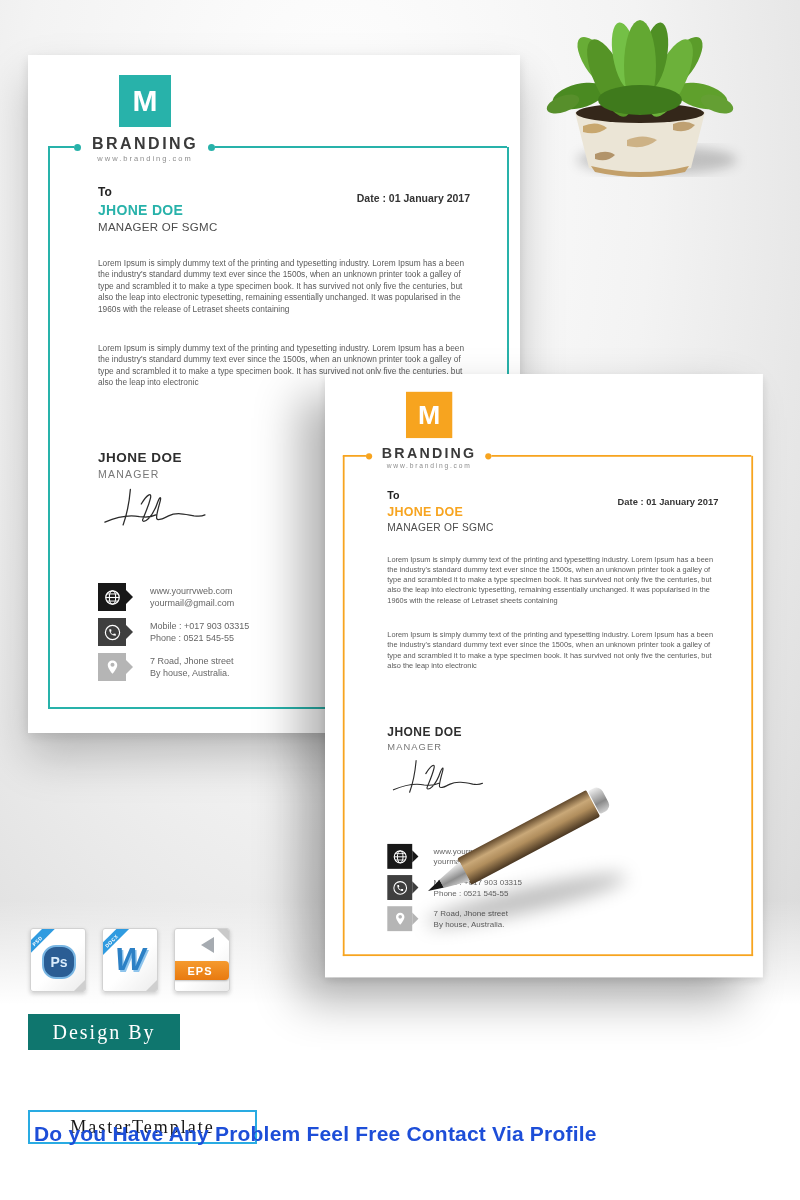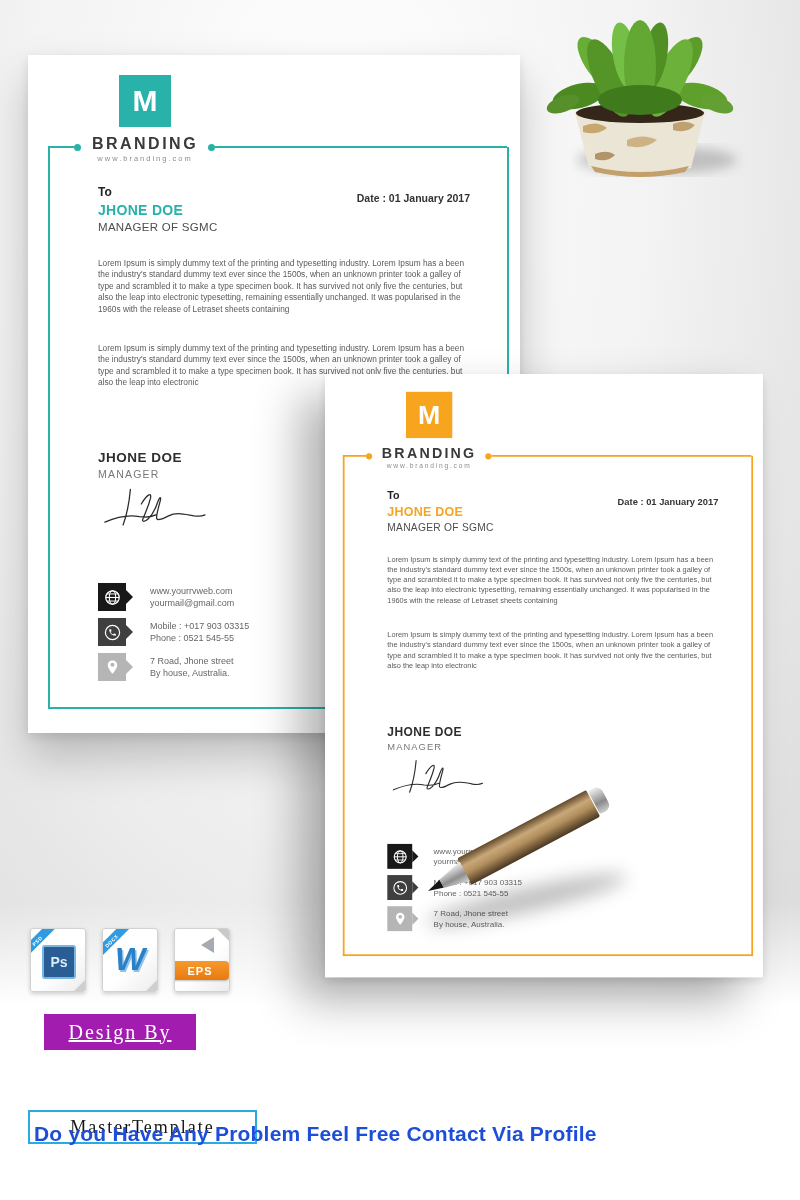--- a/index.html
+++ b/index.html
@@ -76,36 +76,36 @@
 
   
   .ficons{position:absolute;left:30px;top:928px;display:flex;gap:16px;z-index:6;}
   .sheet{position:relative;width:54px;height:62px;background:linear-gradient(135deg,#ffffff 55%,#ececec);
     border:1px solid #d2d2d2;border-radius:3px;box-shadow:0 2px 4px rgba(0,0,0,0.18);overflow:hidden;}
   .fold{position:absolute;right:-1px;bottom:-1px;width:0;height:0;
     border-style:solid;border-width:0 0 13px 13px;border-color:transparent transparent #cfcfcf transparent;}
   .ribbon{position:absolute;left:-16px;top:7px;transform:rotate(-45deg);background:#2f9be0;
     color:#fff;font-size:5px;letter-spacing:0.5px;padding:1.5px 16px;font-weight:bold;}
   .ps-box{position:absolute;left:11px;top:16px;width:30px;height:30px;background:#2a5d94;
-    border:2px solid #79b6e3;border-radius:3px;color:#d9ecfb;font-weight:bold;font-size:14px;
+    border:2px solid #79b6e3;border-radius:14px;color:#d9ecfb;font-weight:bold;font-size:14px;
     display:flex;align-items:center;justify-content:center;}
   .w-letter{position:absolute;left:0;top:12px;width:100%;text-align:center;font-size:32px;
     font-weight:bold;color:#2c80c5;text-shadow:1.5px 1.5px 0 #8ec4ec;font-style:italic;}
   .eps-fold{position:absolute;right:-1px;top:-1px;width:0;height:0;
     border-style:solid;border-width:0 14px 14px 0;border-color:transparent #c9c9c9 transparent transparent;}
   .eps-tri{position:absolute;left:18px;top:8px;width:0;height:0;
     border:8px solid transparent;border-right:13px solid #a6abb1;}
   .eps-banner{position:absolute;left:-4px;top:32px;width:58px;height:19px;border-radius:4px;
     background:linear-gradient(to bottom,#f59a2e,#e87a10);color:#fff;font-weight:bold;font-size:11px;
     display:flex;align-items:center;justify-content:center;letter-spacing:1px;
     box-shadow:0 1px 2px rgba(0,0,0,0.25);}
 
-  .design-by{position:absolute;left:44px;top:1014px;width:152px;height:36px;background:#a21caf;
+  .design-by{position:absolute;left:28px;top:1014px;width:152px;height:36px;background:#0f766e;
     color:#ffffff;font-family:"Liberation Serif",serif;font-size:20px;letter-spacing:2px;
-    display:flex;align-items:center;justify-content:center;z-index:6;text-decoration:underline;}
+    display:flex;align-items:center;justify-content:center;z-index:6;}
   .designer{position:absolute;left:28px;top:1110px;width:225px;height:30px;background:#ffffff;
     border:2px solid #29abe2;color:#151515;font-family:"Liberation Serif",serif;font-size:18px;
     letter-spacing:2px;display:flex;align-items:center;justify-content:center;z-index:6;}
   .help-text{position:absolute;left:34px;top:1122px;font-size:21px;font-weight:bold;color:#1d4ed8;
     letter-spacing:0.2px;z-index:6;}
 </style>
 </head>
 <body>
 
 <div class="scene">

